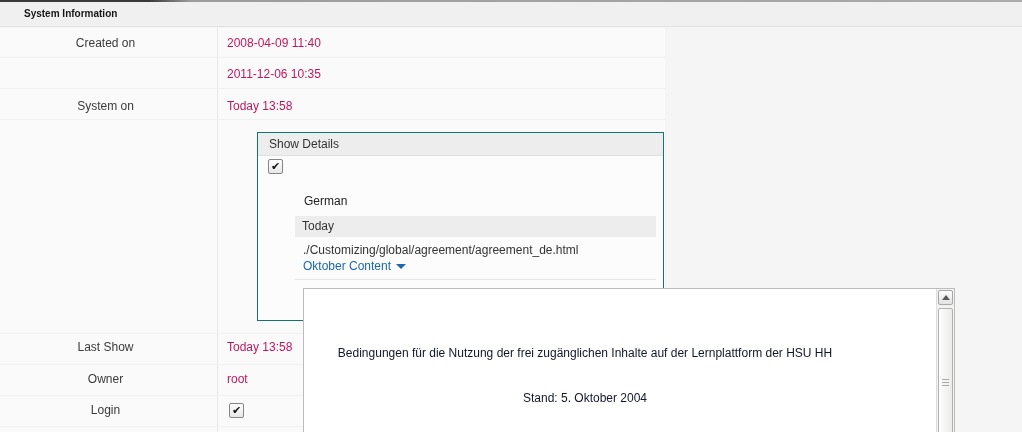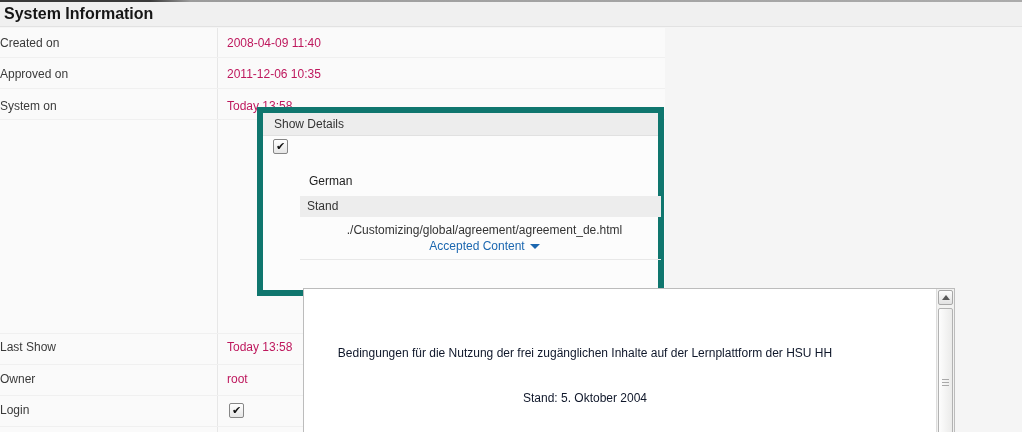--- a/index.html
+++ b/index.html
@@ -6,44 +6,44 @@
   body{font-family:"Liberation Sans","DejaVu Sans",sans-serif;background:#e9e9e9;}
   #page{position:relative;width:1022px;height:432px;overflow:hidden;background:#f5f5f5;font-size:12px;color:#333;}
 
   
   #top-line{position:absolute;left:0;top:0;width:1022px;height:2px;
     background:linear-gradient(to right,#3a3a3a 0,#3a3a3a 150px,#9c9c9c 190px,#ababab 100%);}
 
   
   #title-bar{position:absolute;left:0;top:2px;width:1022px;height:25px;background:#f0f0f0;
     border-bottom:1px solid #e2e2e2;box-sizing:border-box;}
-  #title-bar .t{position:absolute;left:4px;top:0;line-height:24px;font-weight:bold;font-size:16px;color:#161616;}
+  #title-bar .t{position:absolute;left:24px;top:0;line-height:24px;font-weight:bold;font-size:10px;color:#161616;}
 
   
   #form-table{position:absolute;left:0;top:28px;width:665px;height:404px;background:#fafafa;}
   .vsep{position:absolute;left:217px;top:0;width:1px;height:404px;background:#e7e7e7;}
   .rowline{position:absolute;left:0;width:665px;height:1px;background:#f0f0f0;}
 
-  .flabel{position:absolute;left:0;width:211px;height:18px;line-height:18px;text-align:left;color:#3a3a3a;}
+  .flabel{position:absolute;left:0;width:211px;height:18px;line-height:18px;text-align:center;color:#3a3a3a;}
   .fvalue{position:absolute;left:227px;height:18px;line-height:18px;color:#be185d;white-space:nowrap;}
 
   
   .cb{position:absolute;width:13px;height:13px;background:linear-gradient(#ffffff,#e6e6e6);
     border:1px solid #868686;border-radius:2px;font-size:11px;line-height:12px;text-align:center;color:#111;}
 
   
-  #details-panel{position:absolute;left:257px;top:107px;width:407px;height:189px;box-sizing:border-box;
-    background:#fcfcfc;border:6px solid #0f766e;}
+  #details-panel{position:absolute;left:257px;top:132px;width:407px;height:189px;box-sizing:border-box;
+    background:#fcfcfc;border:1px solid #0f766e;}
   #details-header{position:absolute;left:0;top:0;right:0;height:23px;background:#ededed;
     border-bottom:1px solid #e1e1e1;box-sizing:border-box;line-height:22px;padding-left:11px;color:#333;}
   #details-table{position:absolute;left:37px;top:54px;width:361px;border-bottom:1px solid #e8e8e8;}
   .sub-hdr{height:22px;line-height:22px;background:#ededed;padding-left:7px;color:#333;}
   .sub-hdr.file{height:21px;line-height:21px;}
   .sub-val{height:29px;line-height:29px;padding-left:9px;color:#222;}
-  .file-cell{padding:7px 0 6px 8px;text-align:center;}
+  .file-cell{padding:7px 0 6px 8px;}
   .file-path{line-height:13px;color:#333;}
   .acc-link{display:inline-block;margin-top:3px;line-height:13px;color:#1b67b0;text-decoration:none;cursor:pointer;}
   .tri-down{display:inline-block;width:0;height:0;border-left:5px solid transparent;border-right:5px solid transparent;
     border-top:5px solid #1b67b0;margin-left:5px;vertical-align:middle;}
 
   
   #preview-box{position:absolute;left:303px;top:288px;width:652px;height:152px;box-sizing:border-box;
     background:#ffffff;border:1px solid #bcbcbc;}
   .pv-line{position:absolute;left:4px;right:92px;text-align:center;line-height:15px;color:#0f172a;white-space:nowrap;}
   #pv-heading{top:57px;}
@@ -78,37 +78,36 @@
     <div class="rowline" style="top:91px"></div>
     <div class="rowline" style="top:305px"></div>
     <div class="rowline" style="top:336px"></div>
     <div class="rowline" style="top:367px"></div>
     <div class="rowline" style="top:398px"></div>
   </div>
 
   <div class="flabel" style="top:34px">Created on</div>
   <div class="fvalue" style="top:34px">2008-04-09 11:40</div>
 
-  <div class="flabel" style="top:65px">Approved on</div>
   <div class="fvalue" style="top:65px">2011-12-06 10:35</div>
 
   <div class="flabel" style="top:97px">System on</div>
   <div class="fvalue" style="top:97px">Today 13:58</div>
 
   <div id="details-panel">
     <div id="details-header">Show Details</div>
     <div class="cb" style="left:10px;top:26px">
       <span>✔</span>
     </div>
     <div id="details-table">
       <div class="sub-val">German</div>
-      <div class="sub-hdr file">Stand</div>
+      <div class="sub-hdr file">Today</div>
       <div class="file-cell">
         <div class="file-path">./Customizing/global/agreement/agreement_de.html</div>
-        <a class="acc-link"><span>Accepted Content</span><span class="tri-down"></span></a>
+        <a class="acc-link"><span>Oktober Content</span><span class="tri-down"></span></a>
       </div>
     </div>
   </div>
 
   <div id="preview-box">
     <div id="pv-heading" class="pv-line">Bedingungen für die Nutzung der frei zugänglichen Inhalte auf der Lernplattform der HSU HH</div>
     <div id="pv-date" class="pv-line">Stand: 5. Oktober 2004</div>
     <div id="pv-scrollbar">
       <div id="sb-up">
         <span class="tri-up"></span>

